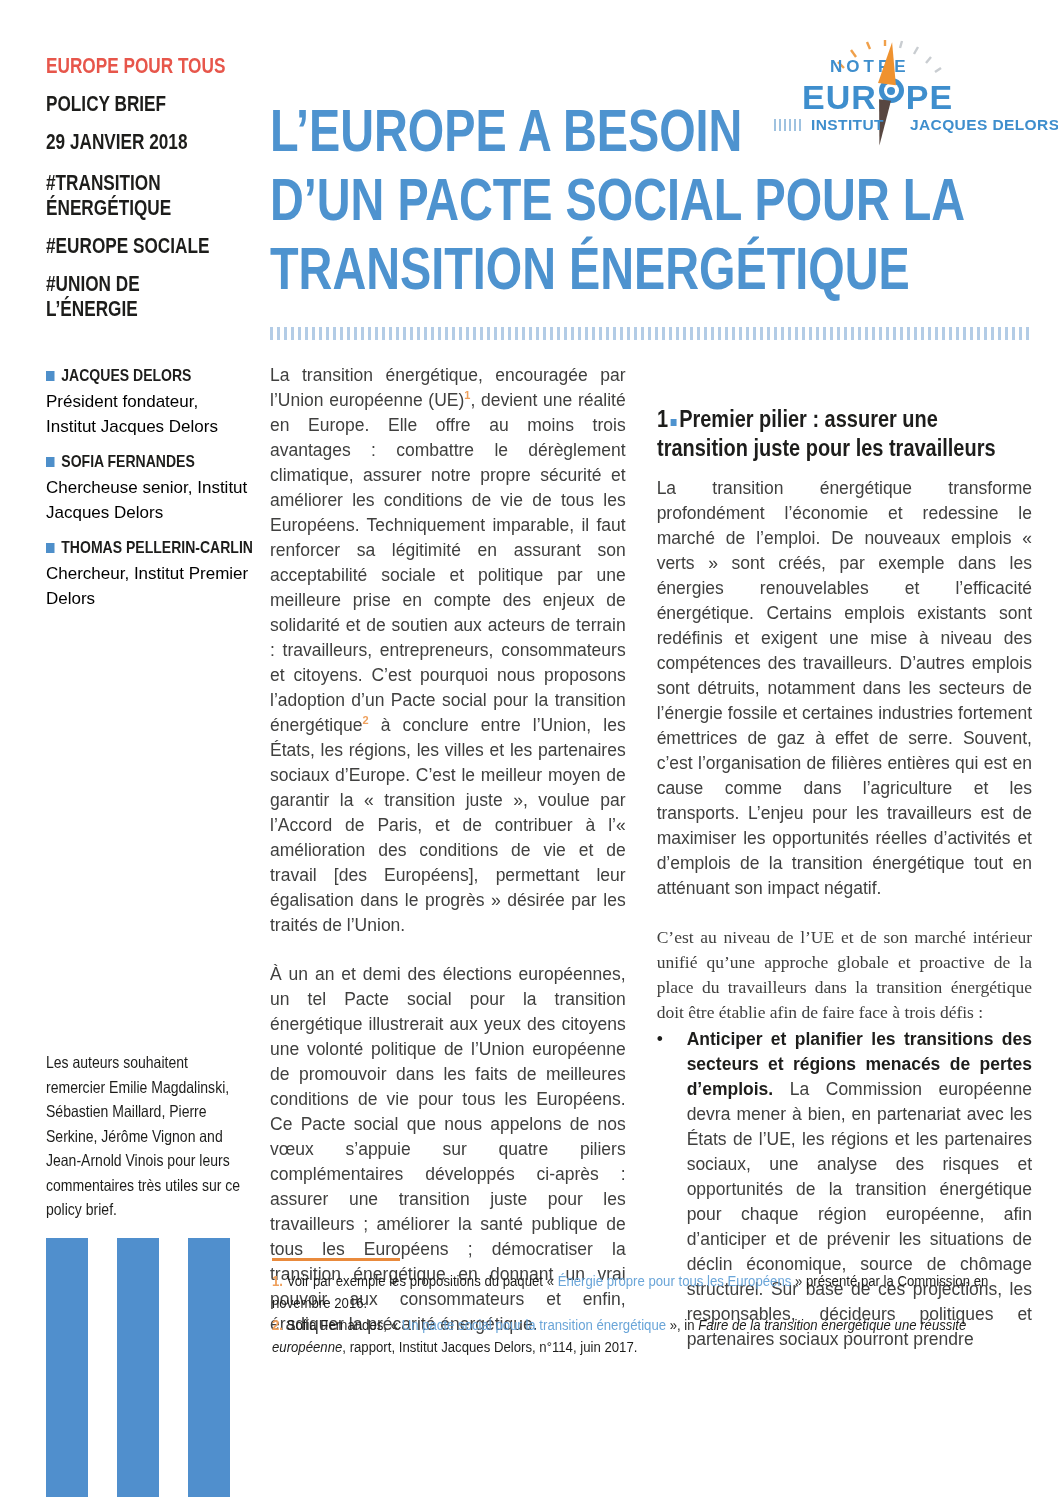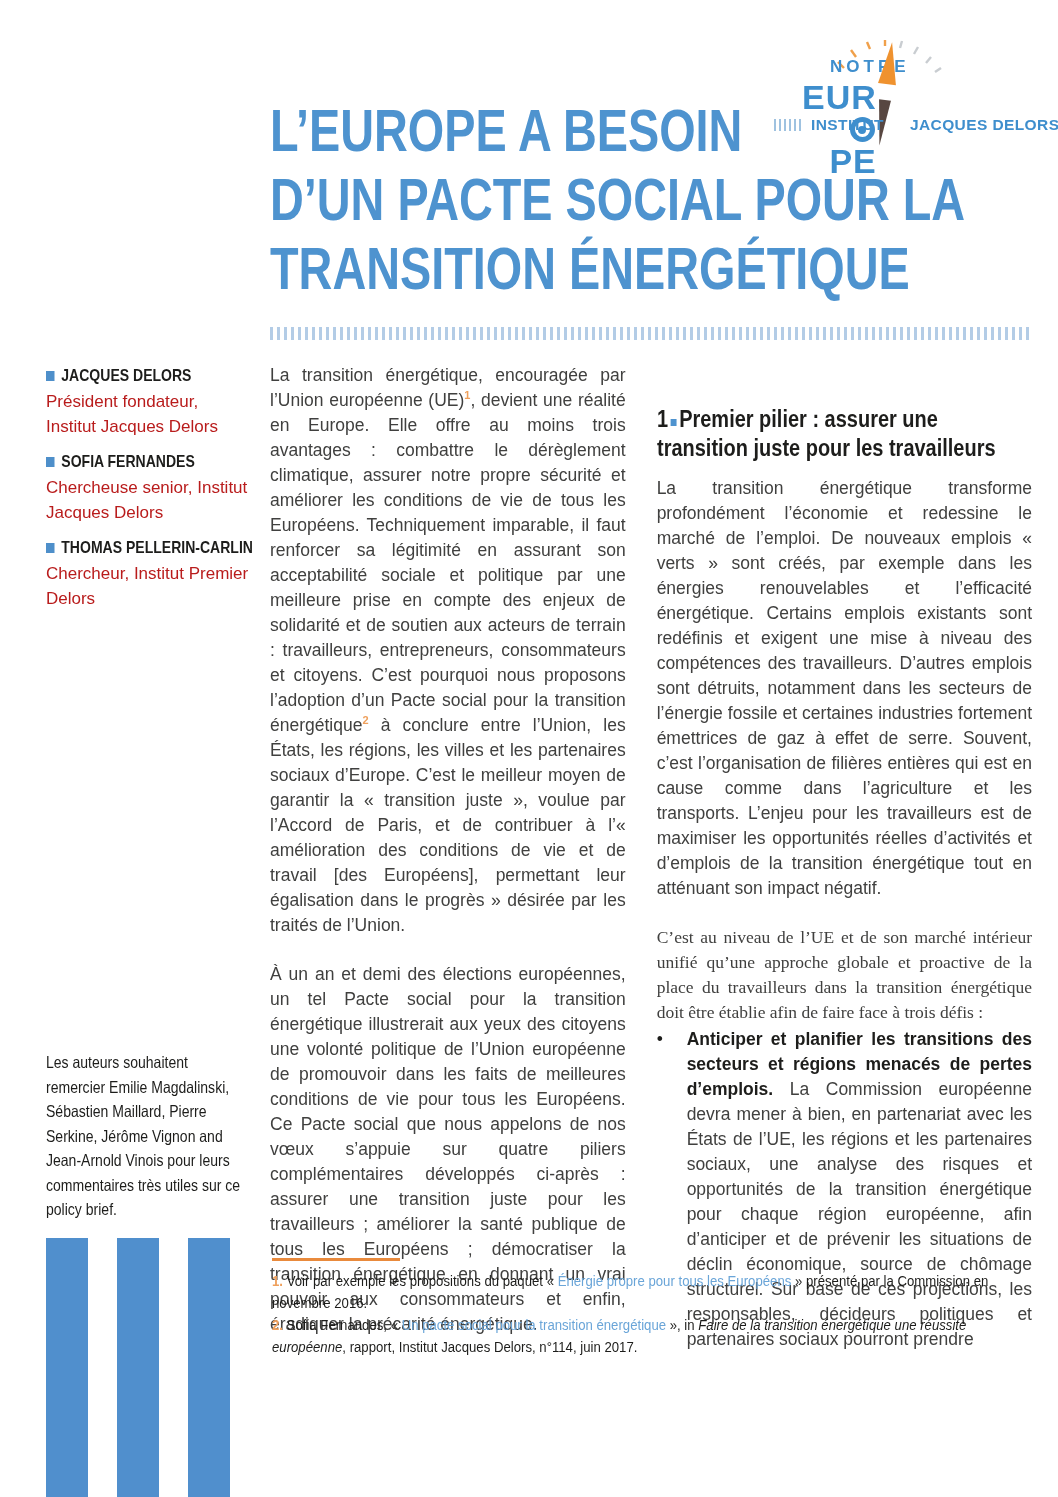--- a/index.html
+++ b/index.html
@@ -18,32 +18,32 @@
   .hash-group { margin-top:16px; }
 
   
   .authors { position:absolute; left:46px; top:366px; width:205px; }
   .author { margin-bottom:13px; }
   .author-name {
     display:flex; align-items:center; gap:8px; font-weight:bold; font-size:16.5px;
     color:#1d1d1b; transform:scaleX(0.85); transform-origin:0 0; width:130%;
   }
   .sq { flex:none; width:10px; height:10px; background:#4e8fca; }
-  .author-role { font-size:17px; line-height:25px; color:#b91c1c; margin-top:4px; }
+  .author-role { font-size:17px; line-height:25px; color:#000000; margin-top:4px; }
 
   
   .ack {
     position:absolute; left:46px; top:1050px; width:240px; font-size:16.5px;
     line-height:24.5px; color:#1d1d1b; transform:scaleX(0.85); transform-origin:0 0;
   }
 
   
   .logo { position:absolute; left:772px; top:40px; width:245px; height:108px; color:#3e8ecd; }
   .logo-notre { position:absolute; left:58px; top:17px; font-size:17px; font-weight:bold; letter-spacing:4px; }
-  .logo-europe { position:absolute; left:30px; top:38px; font-size:34px; font-weight:bold; letter-spacing:1px; display:flex; align-items:flex-end;flex-direction:column; }
+  .logo-europe { position:absolute; left:30px; top:38px; font-size:34px; font-weight:bold; letter-spacing:1px; display:flex; align-items:flex-start; }
   .logo-o { width:25px; height:25px; border-radius:50%; background:#3e8ecd; display:flex; align-items:center; justify-content:center; margin:0 2px; }
   .logo-o-inner { width:15px; height:15px; border-radius:50%; background:#ffffff; display:flex; align-items:center; justify-content:center; }
   .logo-o-dot { width:8px; height:8px; border-radius:50%; background:#3e8ecd; }
   .logo-row3 { position:absolute; left:2px; top:76px; display:flex; align-items:center; font-size:15.5px; font-weight:bold; letter-spacing:0.4px; white-space:nowrap; }
   .logo-ticks { width:30px; height:12px; margin-right:7px; background:repeating-linear-gradient(90deg,#9fc2e0 0 2px,transparent 2px 5px); }
   .logo-gap { width:26px; }
   .needle-svg { position:absolute; left:97px; top:2px; }
   .dial-svg { position:absolute; left:56px; top:0; }
 
   
@@ -87,20 +87,30 @@
   .bars {
     position:absolute; left:46px; top:1238px; width:184px; height:259px;
     background:repeating-linear-gradient(90deg,#508fcd 0 42px, transparent 42px 71px);
   }
 </style>
 </head>
 <body>
 
 <div class="page">
 
+  <aside class="masthead">
+    <div class="m-item kicker">EUROPE POUR TOUS</div>
+    <div class="m-item">POLICY BRIEF</div>
+    <div class="m-item">29 JANVIER 2018</div>
+    <div class="hash-group">
+      <div class="m-item hash">#TRANSITION ÉNERGÉTIQUE</div>
+      <div class="m-item hash">#EUROPE SOCIALE</div>
+      <div class="m-item hash">#UNION DE L’ÉNERGIE</div>
+    </div>
+  </aside>
 
   <header class="logo">
     <svg class="dial-svg" width="120" height="34" viewBox="0 0 120 34">
       <line x1="16" y1="28" x2="10" y2="22" stroke="#f0a04a" stroke-width="2.4"></line>
       <line x1="28" y1="17" x2="23" y2="10" stroke="#f0a04a" stroke-width="2.4"></line>
       <line x1="42" y1="9" x2="39" y2="2" stroke="#f0a04a" stroke-width="2.4"></line>
       <line x1="57" y1="6" x2="57" y2="0" stroke="#f0a04a" stroke-width="2.4"></line>
       <line x1="72" y1="8" x2="74" y2="1" stroke="#c9cdd1" stroke-width="2.4"></line>
       <line x1="86" y1="14" x2="90" y2="7" stroke="#c9cdd1" stroke-width="2.4"></line>
       <line x1="98" y1="23" x2="103" y2="17" stroke="#c9cdd1" stroke-width="2.4"></line>

